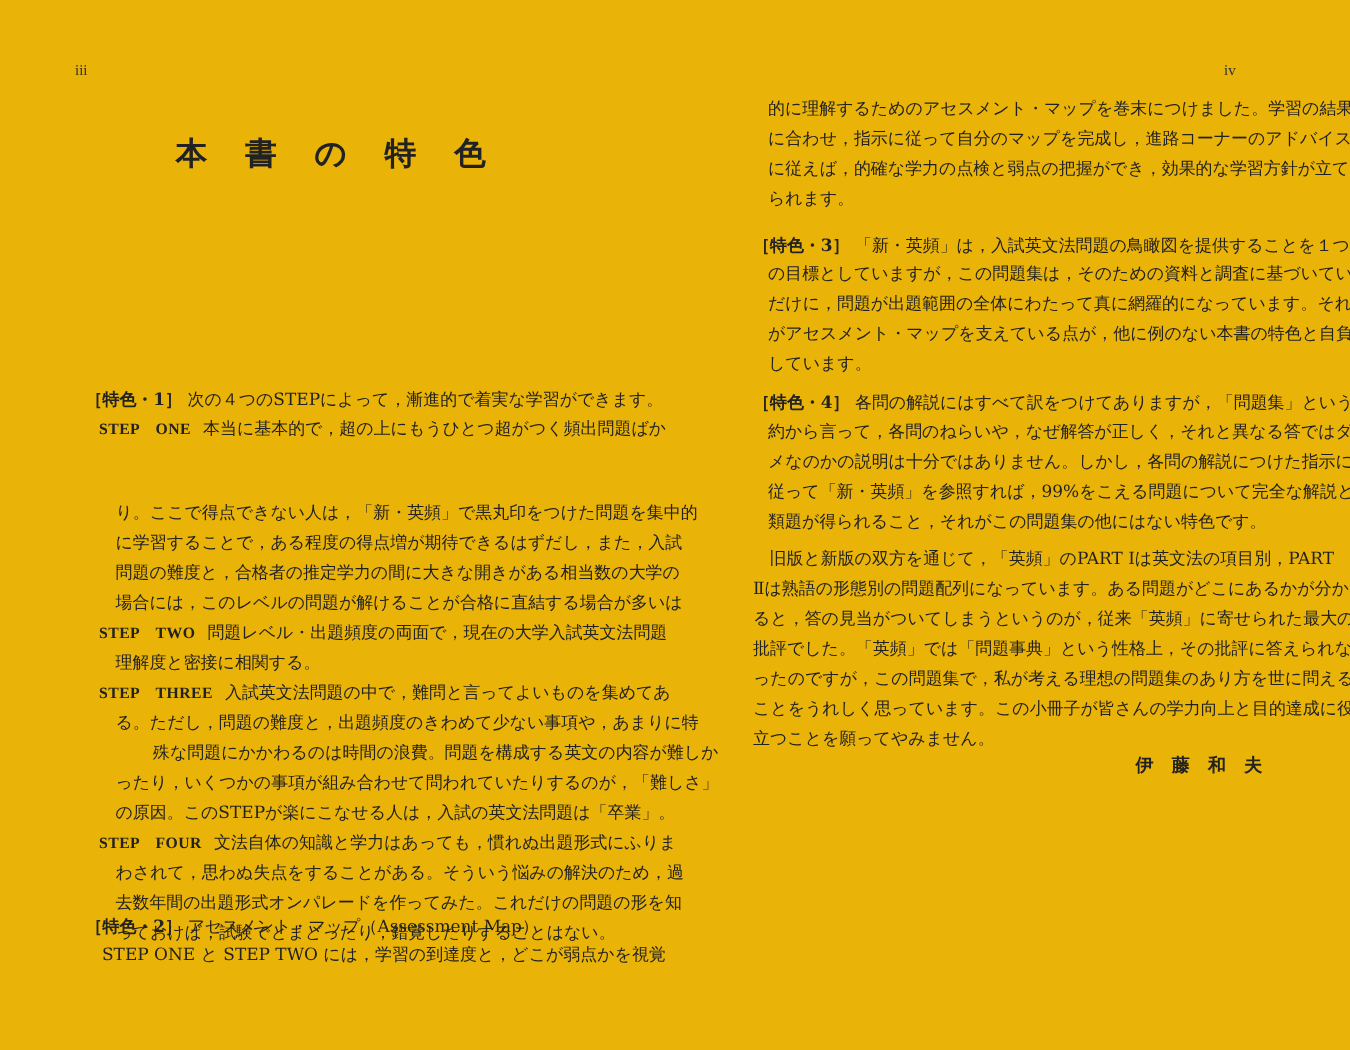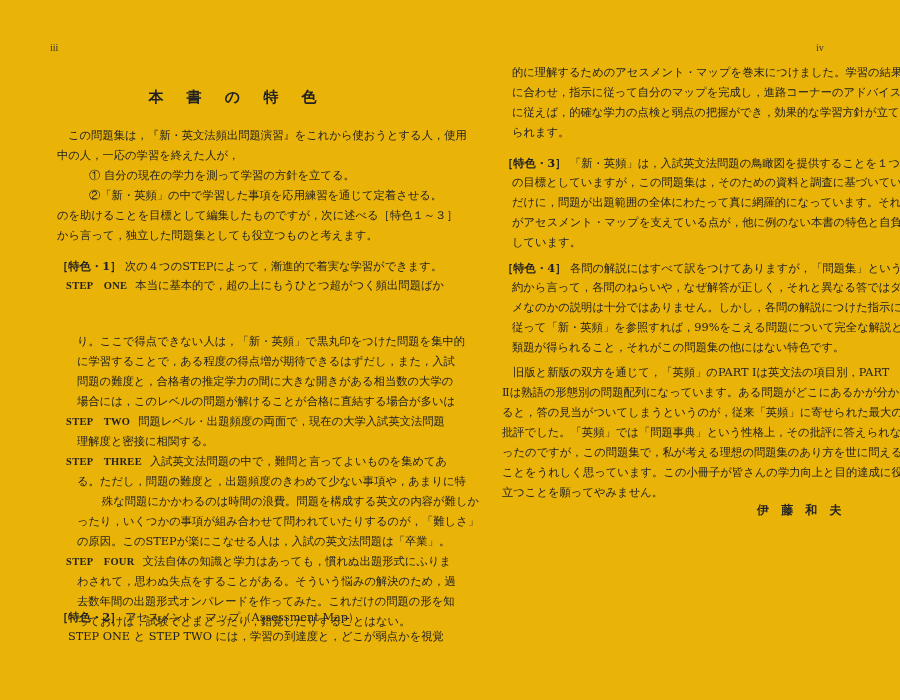--- a/index.html
+++ b/index.html
@@ -13,22 +13,22 @@
     .page { position: absolute; top: 0; height: 700px; }
     .page-left { left: 0; width: 450px; }
     .page-right { left: 450px; width: 450px; }
     .folio {
       position: absolute; top: 42px; font-size: 10px; color: #333;
       font-family: "Liberation Serif", serif;
     }
     .page-left .folio { left: 50px; }
     .page-right .folio { left: 366px; }
     .title {
-      position: absolute; top: 88px; left: 12px; width: 450px; text-align: center;
-      font-size: 15px; letter-spacing: 9px; font-weight: bold; color: #222;
+      position: absolute; top: 88px; left: 0; width: 450px; text-align: center;
+      font-size: 21px; letter-spacing: 9px; font-weight: bold; color: #222;
     }
     .block { position: absolute; font-size: 11.3px; line-height: 20px; color: #222; }
     .line { white-space: nowrap; height: 20px; }
     .ind1 { padding-left: 11px; }
     .ind2 { padding-left: 32px; }
     .feat-label { font-weight: bold; }
     .step-label {
       font-family: Liberation Serif, serif; font-size: 10.5px; font-weight: bold;
       letter-spacing: 0.3px; margin-right: 8px; word-spacing: 8px;
     }
@@ -36,28 +36,20 @@
   </style>
 </head>
 <body>
 
 <div class="spread">
 
   <div class="page page-left">
     <div class="folio">iii</div>
     <div class="title">本 書 の 特 色</div>
 
-    <div class="block" style="top:126px; left:57px;">
-      <div class="line ind1">この問題集は，『新・英文法頻出問題演習』をこれから使おうとする人，使用</div>
-      <div class="line">中の人，一応の学習を終えた人が，</div>
-      <div class="line ind2">① 自分の現在の学力を測って学習の方針を立てる。</div>
-      <div class="line ind2">②「新・英頻」の中で学習した事項を応用練習を通じて定着させる。</div>
-      <div class="line">のを助けることを目標として編集したものですが，次に述べる［特色１～３］</div>
-      <div class="line">から言って，独立した問題集としても役立つものと考えます。</div>
-    </div>
 
     <div class="block" style="top:256px; left:57px;">
       <div class="line">
         <span class="feat-label">［特色・1］</span>
         <span>次の４つのSTEPによって，漸進的で着実な学習ができます。</span>
       </div>
 
       <div class="line" style="padding-left:9px;">
         <span class="step-label">STEP　ONE</span><span>本当に基本的で，超の上にもうひとつ超がつく頻出問題ばか</span>
       </div>

